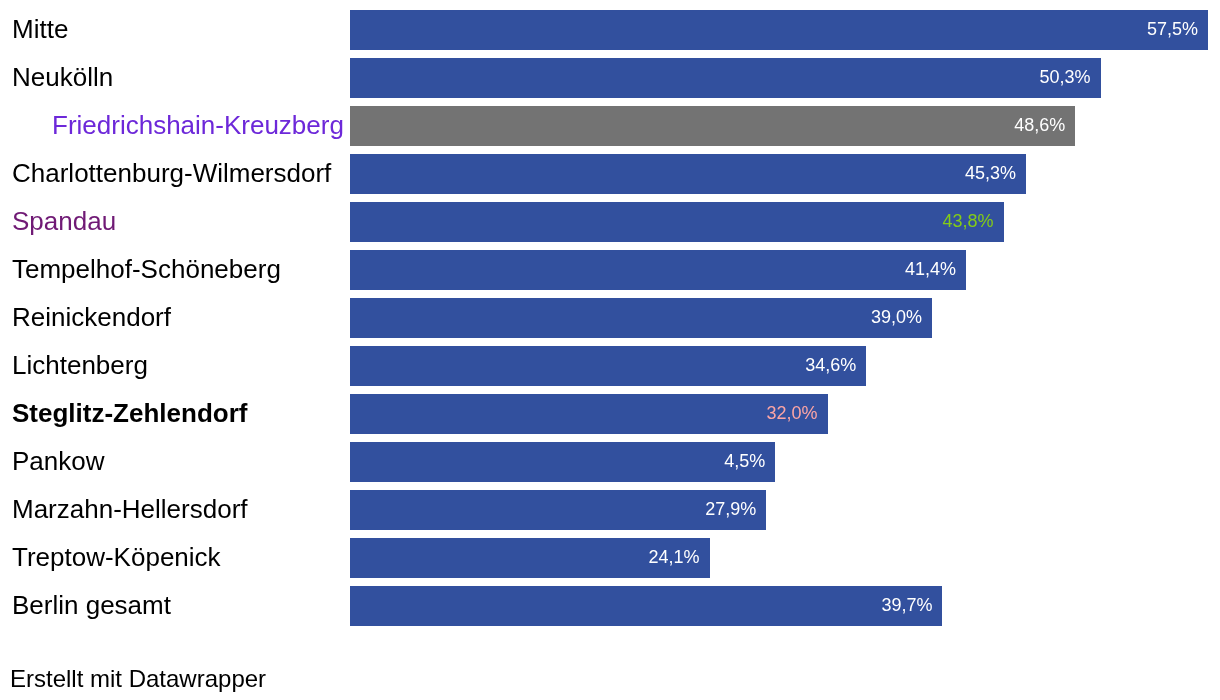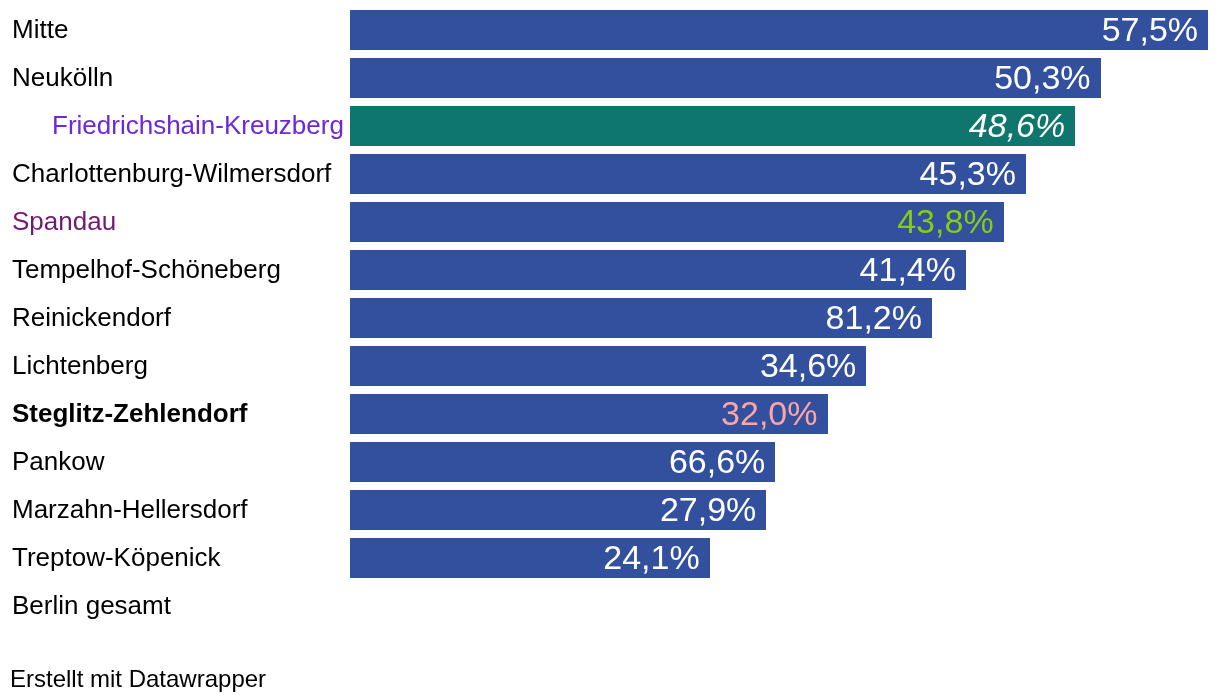--- a/index.html
+++ b/index.html
@@ -49,21 +49,21 @@
     height: 40px;
     background: #32509e;
     display: block;
   }
   .bar-value {
     position: absolute;
     right: 10px;
     top: -1px;
     height: 40px;
     line-height: 40px;
-    font-size: 34px;
+    font-size: 18px;
     color: #ffffff;
     white-space: nowrap;
   }
   .chart-credit {
     position: absolute;
     left: 10px;
     top: 665px;
     height: 28px;
     line-height: 28px;
     font-size: 24px;
@@ -82,21 +82,21 @@
       </span>
   </div>
   <div class="row" style="top:58px">
     <span class="row-label" style="color: rgb(0, 0, 0);">Neukölln</span>
     <span class="bar" style="width: 750.607px; background: rgb(50, 80, 158);">
         <span class="bar-value" style="color: rgb(255, 255, 255);">50,3%</span>
       </span>
   </div>
   <div class="row" style="top:106px">
     <span class="row-label" style="color: #6d28d9; margin-left: 40px;">Friedrichshain-Kreuzberg</span>
-    <span class="bar" style="width: 725.239px; background: #0f766e; font-style: italic;">
+    <span class="bar" style="width: 725.239px; background: #737373;">
         <span class="bar-value" style="color: rgb(255, 255, 255);">48,6%</span>
       </span>
   </div>
   <div class="row" style="top:154px">
     <span class="row-label" style="color: rgb(0, 0, 0);">Charlottenburg-Wilmersdorf</span>
     <span class="bar" style="width: 675.994px; background: rgb(50, 80, 158);">
         <span class="bar-value" style="color: rgb(255, 255, 255);">45,3%</span>
       </span>
   </div>
   <div class="row" style="top:202px">
@@ -107,51 +107,54 @@
   </div>
   <div class="row" style="top:250px">
     <span class="row-label" style="color: rgb(0, 0, 0);">Tempelhof-Schöneberg</span>
     <span class="bar" style="width: 616px; background: rgb(50, 80, 158);">
         <span class="bar-value" style="color: rgb(255, 255, 255);">41,4%</span>
       </span>
   </div>
   <div class="row" style="top:298px">
     <span class="row-label" style="color: rgb(0, 0, 0);">Reinickendorf</span>
     <span class="bar" style="width: 581.982px; background: rgb(50, 80, 158);">
-        <span class="bar-value" style="color: rgb(255, 255, 255);">81,2%</span>
+        <span class="bar-value" style="color: rgb(255, 255, 255);">39,0%</span>
       </span>
   </div>
   <div class="row" style="top:346px">
     <span class="row-label" style="color: rgb(0, 0, 0);">Lichtenberg</span>
     <span class="bar" style="width: 516.322px; background: rgb(50, 80, 158);">
         <span class="bar-value" style="color: rgb(255, 255, 255);">34,6%</span>
       </span>
   </div>
   <div class="row highlight" style="top:394px">
     <span class="row-label" style="color: rgb(0, 0, 0);">Steglitz-Zehlendorf</span>
     <span class="bar" style="width: 477.523px; background: rgb(50, 80, 158);">
         <span class="bar-value" style="color: #fca5a5;">32,0%</span>
       </span>
   </div>
   <div class="row" style="top:442px">
     <span class="row-label" style="color: rgb(0, 0, 0);">Pankow</span>
     <span class="bar" style="width: 425.294px; background: rgb(50, 80, 158);">
-        <span class="bar-value" style="color: rgb(255, 255, 255);">66,6%</span>
+        <span class="bar-value" style="color: rgb(255, 255, 255);">4,5%</span>
       </span>
   </div>
   <div class="row" style="top:490px">
     <span class="row-label" style="color: rgb(0, 0, 0);">Marzahn-Hellersdorf</span>
     <span class="bar" style="width: 416.341px; background: rgb(50, 80, 158);">
         <span class="bar-value" style="color: rgb(255, 255, 255);">27,9%</span>
       </span>
   </div>
   <div class="row" style="top:538px">
     <span class="row-label" style="color: rgb(0, 0, 0);">Treptow-Köpenick</span>
     <span class="bar" style="width: 359.635px; background: rgb(50, 80, 158); text-decoration: underline;">
         <span class="bar-value" style="color: rgb(255, 255, 255);">24,1%</span>
       </span>
   </div>
   <div class="row" style="top:586px">
     <span class="row-label" style="color: rgb(0, 0, 0);">Berlin gesamt</span>
+    <span class="bar" style="width: 592.428px; background: rgb(50, 80, 158);">
+        <span class="bar-value" style="color: rgb(255, 255, 255);">39,7%</span>
+      </span>
   </div>
 
   <div class="chart-credit">Erstellt mit Datawrapper</div>
 </div>
 
 </body></html>

